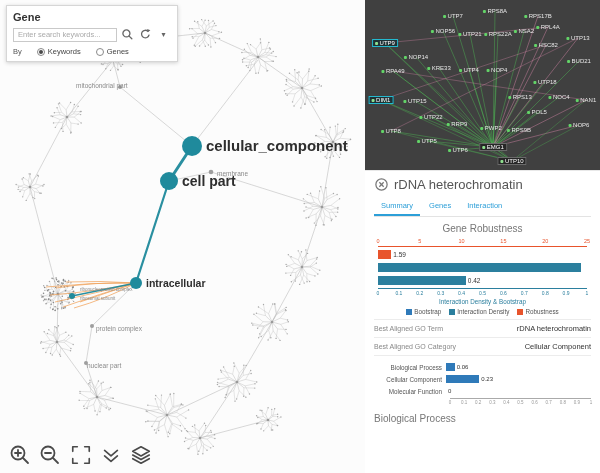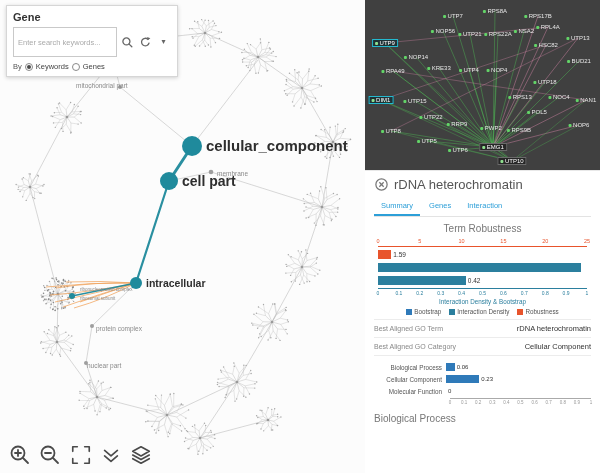--- a/index.html
+++ b/index.html
@@ -8,27 +8,27 @@
   #stage { position:relative; width:600px; height:473px; overflow:hidden; background:#fff; }
 
   
   #tree-panel { position:absolute; left:0; top:0; width:365px; height:473px; background:#fcfcfc; }
   #tree-svg { position:absolute; left:0; top:0; }
 
   #search-card { position:absolute; left:6px; top:5px; width:172px; background:#fff;
     border:1px solid #d6d6d6; box-shadow:0 1px 4px rgba(0,0,0,.18); padding:5px 6px; z-index:5; }
   #search-card .title { font-size:11px; font-weight:bold; color:#333; margin-bottom:4px; }
   .search-row { display:flex; align-items:center; gap:3px; }
-  #search-input { flex:1; min-width:0; height:30px; border:1px solid #c9c9c9; font-size:7.5px;
+  #search-input { flex:1; min-width:0; height:14px; border:1px solid #c9c9c9; font-size:7.5px;
     padding:2px 4px; color:#444; font-family:"Liberation Sans",sans-serif; }
   #search-input::placeholder { color:#aaa; }
   .mini-icon { width:15px; height:15px; display:flex; align-items:center; justify-content:center; cursor:pointer; }
   .mini-icon svg { display:block; }
   .caret { font-size:8px; color:#666; line-height:1; }
-  .by-row { display:flex; align-items:center; gap:3px; margin-top:5px; font-size:7.5px; color:#555; }
+  .by-row { display:flex; align-items:center; gap:15px; margin-top:5px; font-size:7.5px; color:#555; }
   .radio-opt { display:flex; align-items:center; gap:3px; cursor:pointer; color:#444; }
   .radio-dot { width:8px; height:8px; border:1px solid #8a8a8a; border-radius:50%; position:relative; background:#fff; }
   .radio-dot.sel::after { content:''; position:absolute; left:1.5px; top:1.5px; width:4px; height:4px;
     border-radius:50%; background:#4a4a4a; }
 
   .tool-btn { position:absolute; width:24px; height:24px; cursor:pointer; z-index:5; }
   .tool-btn svg { stroke:#4a4a4a; fill:none; stroke-width:1.8; stroke-linecap:round; stroke-linejoin:round; }
 
   
   #network-panel { position:absolute; left:365px; top:0; width:235px; height:170px; background:#404040; overflow:hidden; }
@@ -1397,21 +1397,21 @@
       <span class="detail-title">rDNA heterochromatin</span>
     </div>
 
     <div class="tabs">
       <span class="tab active">Summary</span>
       <span class="tab">Genes</span>
       <span class="tab">Interaction</span>
     </div>
 
 
-    <div class="section-title center">Term Robustness</div>
+    <div class="section-title center">Gene Robustness</div>
     <div id="rob-chart">
         <div class="axis-row top-axis">
           <span class="tick" style="left: 0%;">0</span>
           <span class="tick" style="left: 20%;">5</span>
           <span class="tick" style="left: 40%;">10</span>
           <span class="tick" style="left: 60%;">15</span>
           <span class="tick" style="left: 80%;">20</span>
           <span class="tick" style="left: 100%;">25</span>
         </div>
         <div class="rob-bars">

